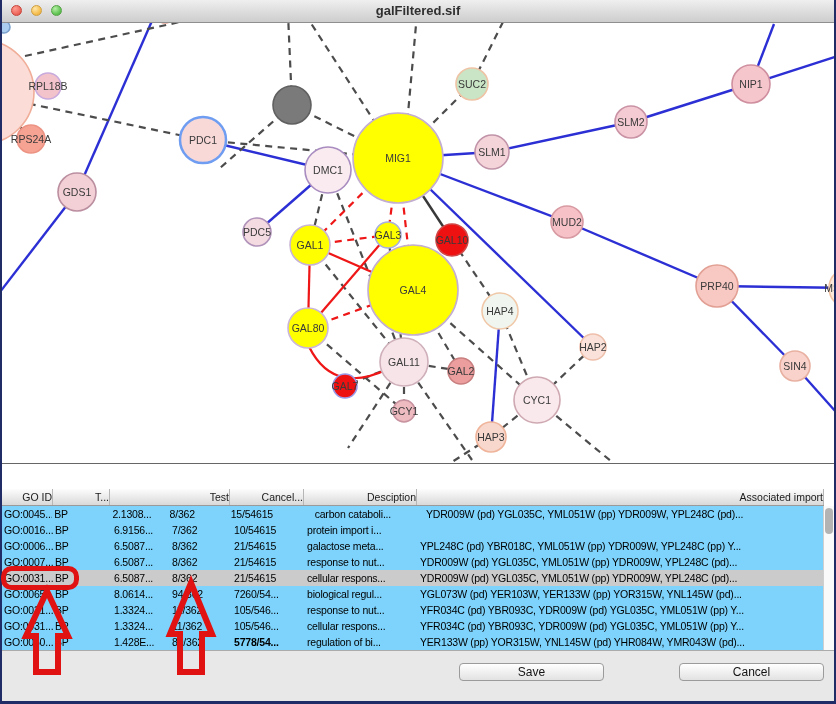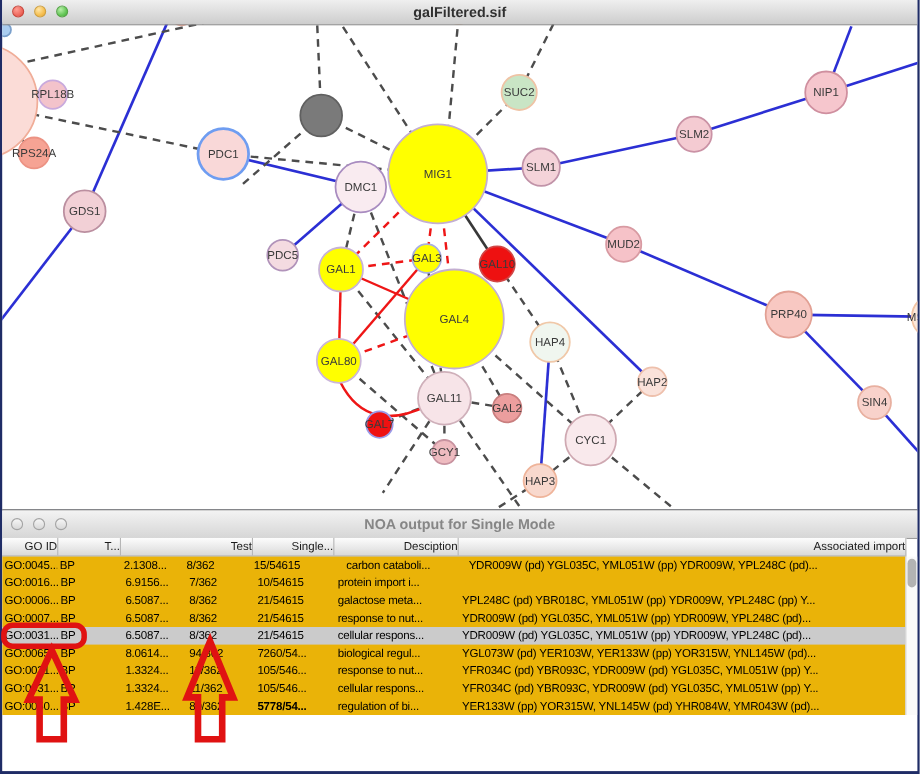--- a/index.html
+++ b/index.html
@@ -32,21 +32,21 @@
   .noa-window{position:absolute;left:2px;top:463px;width:832px;height:237px;background:#ffffff;overflow:hidden;border-top:1px solid #666;}
   .noa-titlebar{position:absolute;left:0;top:0;right:0;height:25px;
     background:linear-gradient(#f3f3f3,#d6d6d6);border-bottom:1px solid #9c9c9c;}
   .noa-titlebar .title{position:absolute;left:0;right:0;top:5px;text-align:center;
     font-size:13px;font-weight:bold;color:#868686;}
   .noa-titlebar .tl{top:7px;}
   .thead{position:absolute;left:0;top:25px;width:822px;height:17px;display:flex;
     background:linear-gradient(#fdfdfd,#d9d9d9);border-bottom:1px solid #9a9a9a;box-sizing:border-box;}
   .hc{box-sizing:border-box;border-right:1px solid #b6b6b6;font-size:10.5px;color:#1a1a1a;
     text-align:right;line-height:16px;white-space:nowrap;overflow:hidden;}
-  .tbody{position:absolute;left:0;top:42px;width:822px;height:144px;background:#eab308;}
+  .tbody{position:absolute;left:0;top:42px;width:822px;height:144px;background:#7dd3fc;}
   .trow{display:flex;height:16px;}
   .trow.selected{background:#cbcbcb;}
   .tc{box-sizing:border-box;font-size:10.5px;color:#000;line-height:16px;
     white-space:nowrap;overflow:hidden;letter-spacing:-0.2px;}
   .scrollbar{position:absolute;right:0;top:42px;width:11px;height:144px;background:#fafafa;border-left:1px solid #cfcfcf;box-sizing:border-box;}
   .thumb{position:absolute;left:1px;top:2px;width:8px;height:26px;background:#b3b3b3;border-radius:4px;}
   .btn-panel{position:absolute;left:0;top:186px;right:0;bottom:0;background:#e8e8e8;border-top:1px solid #ababab;}
   .mac-btn{position:absolute;top:12px;width:145px;height:18px;border:1px solid #9b9b9b;border-radius:4px;
     background:linear-gradient(#ffffff,#efefef 55%,#e2e2e2);font-family:"Liberation Sans",sans-serif;
     font-size:12px;color:#141414;line-height:15px;text-align:center;padding:0;}
@@ -246,32 +246,26 @@
     </svg>
   <div class="titlebar">
     <span class="tl red"></span>
     <span class="tl yellow"></span>
     <span class="tl green"></span>
     <div class="title">galFiltered.sif</div>
   </div>
 </div>
 
 <div class="noa-window">
-  <div class="noa-titlebar">
-    <span class="tl gray g1"></span>
-    <span class="tl gray g2"></span>
-    <span class="tl gray g3"></span>
-    <div class="title">NOA output for Single Mode</div>
-  </div>
   <div class="thead" id="table-head">
       <div class="hc" style="width: 51px;">GO ID</div>
       <div class="hc" style="width: 57px;">T...</div>
       <div class="hc" style="width: 60px; margin-top: 21px;">P-value</div>
       <div class="hc" style="width: 60px;">Test</div>
-      <div class="hc" style="width: 74px;">Single...</div>
+      <div class="hc" style="width: 74px;">Cancel...</div>
       <div class="hc" style="width: 113px;">Desciption</div>
       <div class="hc" style="width: 407px;">Associated import</div>
     </div>
   <div class="tbody" id="table-body">
       <div class="trow">
         <div class="tc" style="width: 51px; padding-left: 2px;">GO:0045...</div>
         <div class="tc" style="width: 57px; padding-left: 2px;">BP</div>
         <div class="tc" style="width: 60px; padding-left: 4px;">2.1308...</div>
         <div class="tc" style="width: 60px; padding-left: 2px;">8/362</div>
         <div class="tc" style="width: 74px; padding-left: 4px;">15/54615</div>
@@ -345,20 +339,24 @@
         <div class="tc" style="width: 57px; padding-left: 2px;">BP</div>
         <div class="tc" style="width: 60px; padding-left: 4px;">1.428E...</div>
         <div class="tc" style="width: 60px; padding-left: 2px;">80/362</div>
         <div class="tc" style="width: 74px; padding-left: 4px; font-weight: bold;">5778/54...</div>
         <div class="tc" style="width: 113px; padding-left: 3px;">regulation of bi...</div>
         <div class="tc" style="width: 407px; padding-left: 3px;">YER133W (pp) YOR315W, YNL145W (pd) YHR084W, YMR043W (pd)...</div>
       </div>
     </div>
   <div class="scrollbar">
     <div class="thumb"></div>
+  </div>
+  <div class="btn-panel">
+    <button class="mac-btn save">Save</button>
+    <button class="mac-btn cancel">Cancel</button>
   </div>
 </div>
 
 <svg class="annot" id="annot-svg" viewBox="0 0 836 704">
     <rect x="3.5" y="568.5" width="73" height="19" rx="8" fill="none" stroke="#e01212" stroke-width="5"></rect>
     <polygon points="47,591 26,636 36,636 36,672 58,672 58,636 68,636" fill="none" stroke="#e01212" stroke-width="6" stroke-linejoin="miter"></polygon>
     <polygon points="191,583 170,634 180,634 180,672 202,672 202,634 212,634" fill="none" stroke="#e01212" stroke-width="6" stroke-linejoin="miter"></polygon>
   </svg>
 
 </body></html>

